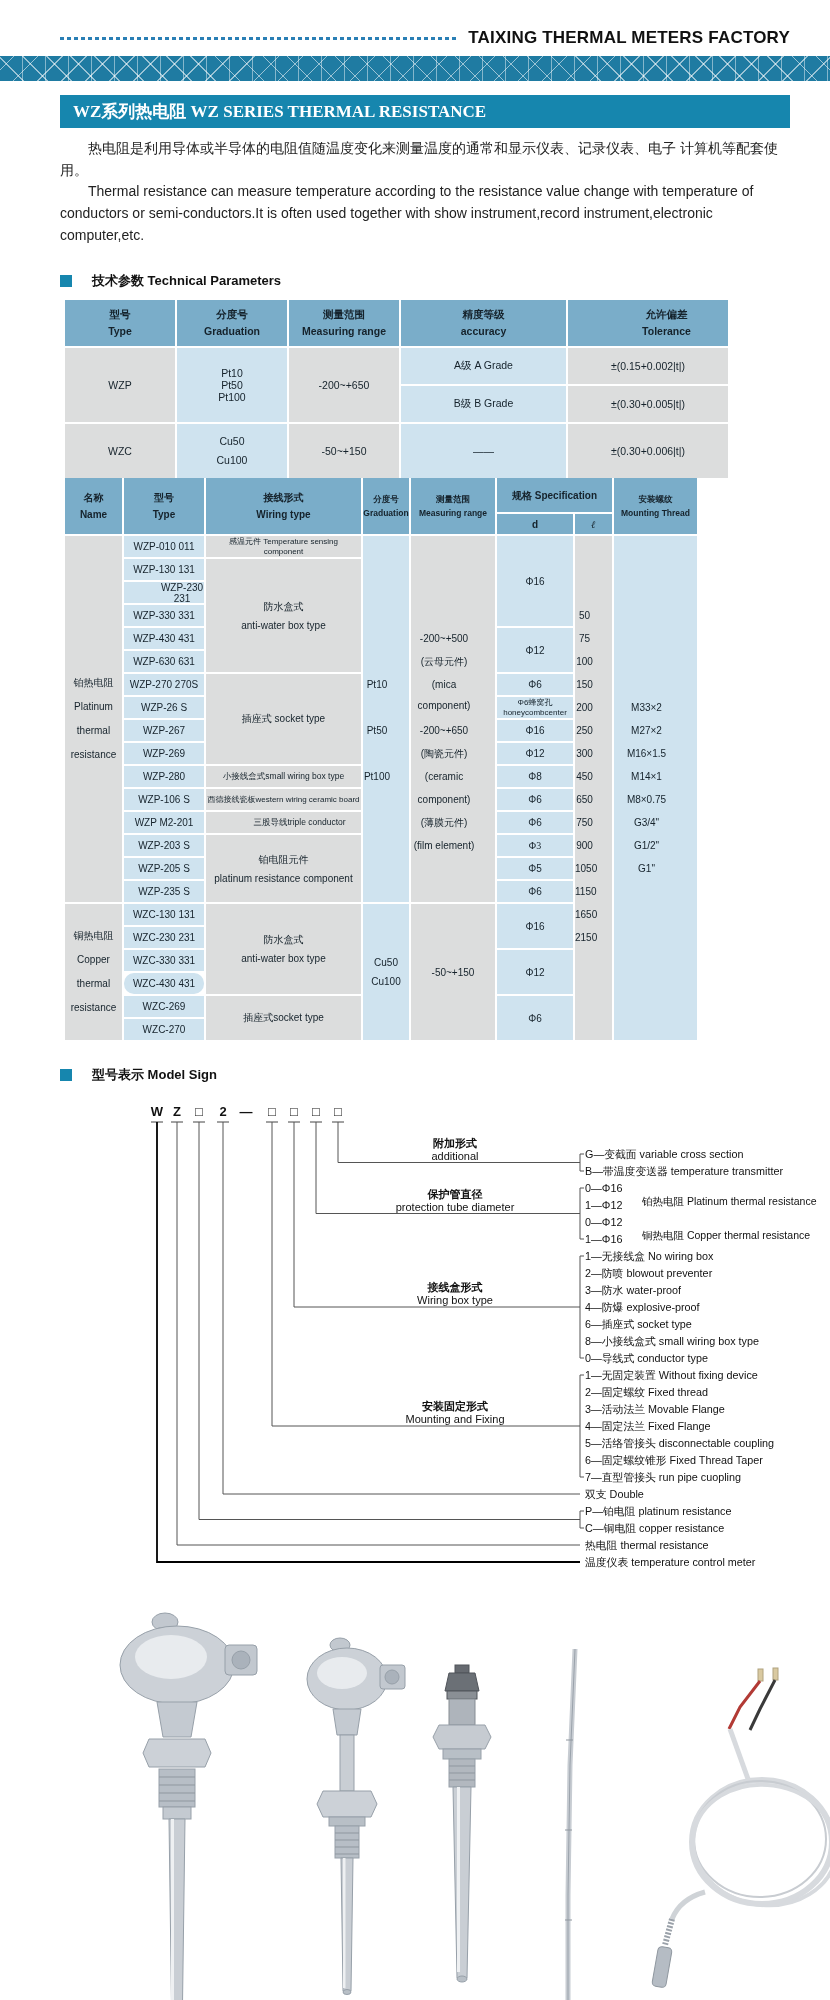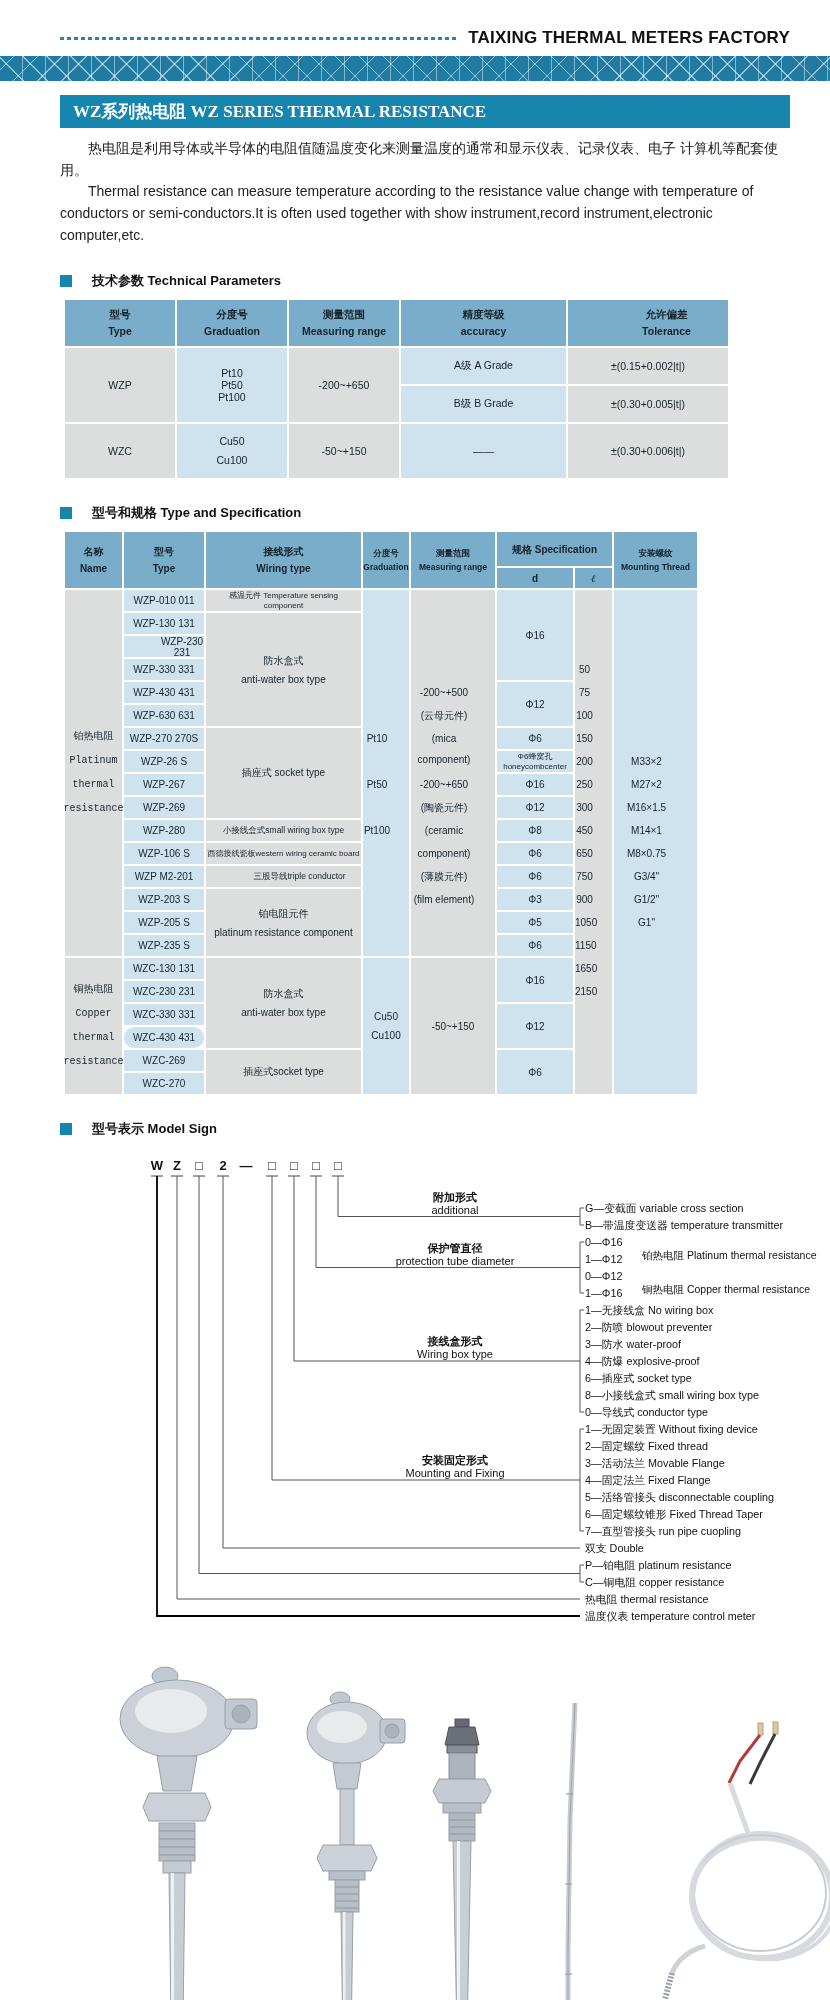--- a/index.html
+++ b/index.html
@@ -39,21 +39,21 @@
   .cell{display:flex;align-items:center;justify-content:center;text-align:center;
         font-size:10px;white-space:pre-line;color:#15222b;}
   #table1 .cell{font-size:10.5px;}
   .h{background:#7aadc9;font-weight:bold;line-height:1.7;}
   .g{background:#dcdddd;}
   .b{background:#cfe3ef;}
   .it{font-style:italic;font-family:"Liberation Serif",serif;}
   .sm{font-size:8px;line-height:1.3;}
   .sm2{font-size:8.5px;}
   .lh2{line-height:1.9;}
-  .name{line-height:2.4;font-family:Liberation Mono, monospace;}
+  .name{line-height:2.4;}
   .rel{position:relative;display:block;}
   .line-val{position:absolute;left:0;right:18px;height:21px;line-height:21px;text-align:center;}
 
   
   .diagram{position:relative;height:505px;margin-top:4px;}
   .diagram svg{position:absolute;left:0;top:0;}
   .ms-char{font-size:13px;font-weight:bold;fill:#111;}
   .ms-opt{font-size:10.8px;fill:#111;}
   .ms-label-cn{font-size:11px;font-weight:bold;fill:#111;}
   .ms-label-en{font-size:11px;fill:#111;}
@@ -107,24 +107,20 @@
       <div class="cell b" style="grid-area: 3 / 4;">B级 B Grade</div>
       <div class="cell g" style="grid-area: 3 / 5;">±(0.30+0.005|t|)</div>
       <div class="cell g" style="grid-area: 4 / 1;">WZC</div>
       <div class="cell b lh2" style="grid-area: 4 / 2;">Cu50
 Cu100</div>
       <div class="cell g" style="grid-area: 4 / 3;">-50~+150</div>
       <div class="cell b" style="grid-area: 4 / 4;">——</div>
       <div class="cell g" style="grid-area: 4 / 5;">±(0.30+0.006|t|)</div>
     </div>
 
-  <div class="sec">
-    <span class="sq"></span>
-    <span class="sec-label">型号和规格 Type and Specification</span>
-  </div>
   <div id="table2" class="grid-table">
       <div class="cell h" style="grid-area: 1 / 1 / span 2;">名称
 Name</div>
       <div class="cell h" style="grid-area: 1 / 2 / span 2;">型号
 Type</div>
       <div class="cell h" style="grid-area: 1 / 3 / span 2;">接线形式
 Wiring type</div>
       <div class="cell h sm2" style="grid-area: 1 / 4 / span 2;">分度号
 Graduation</div>
       <div class="cell h sm2" style="grid-area: 1 / 5 / span 2;">测量范围
@@ -185,21 +181,21 @@
       <div class="cell b" style="grid-area: 3 / 6 / span 4;">Φ16</div>
       <div class="cell b" style="grid-area: 7 / 6 / span 2;">Φ12</div>
       <div class="cell b" style="grid-area: 9 / 6;">Φ6</div>
       <div class="cell b sm" style="grid-area: 10 / 6;">Φ6蜂窝孔
 honeycombcenter</div>
       <div class="cell b" style="grid-area: 11 / 6;">Φ16</div>
       <div class="cell b" style="grid-area: 12 / 6;">Φ12</div>
       <div class="cell b" style="grid-area: 13 / 6;">Φ8</div>
       <div class="cell b" style="grid-area: 14 / 6;">Φ6</div>
       <div class="cell b" style="grid-area: 15 / 6;">Φ6</div>
-      <div class="cell b" style="grid-area: 16 / 6;">Φ3</div>
+      <div class="cell b" style="grid-area: 16 / 6; font-family: Liberation Serif, serif;">Φ3</div>
       <div class="cell b" style="grid-area: 17 / 6;">Φ5</div>
       <div class="cell b" style="grid-area: 18 / 6;">Φ6</div>
       <div class="cell b" style="grid-area: 19 / 6 / span 2;">Φ16</div>
       <div class="cell b" style="grid-area: 21 / 6 / span 2;">Φ12</div>
       <div class="cell b" style="grid-area: 23 / 6 / span 2;">Φ6</div>
       <div class="cell g rel" style="grid-area: 3 / 7 / span 22;"><div class="line-val" style="top: 69px;">50</div><div class="line-val" style="top: 92px;">75</div><div class="line-val" style="top: 115px;">100</div><div class="line-val" style="top: 138px;">150</div><div class="line-val" style="top: 161px;">200</div><div class="line-val" style="top: 184px;">250</div><div class="line-val" style="top: 207px;">300</div><div class="line-val" style="top: 230px;">450</div><div class="line-val" style="top: 253px;">650</div><div class="line-val" style="top: 276px;">750</div><div class="line-val" style="top: 299px;">900</div><div class="line-val" style="top: 322px;">1050</div><div class="line-val" style="top: 345px;">1150</div><div class="line-val" style="top: 368px;">1650</div><div class="line-val" style="top: 391px;">2150</div></div>
       <div class="cell b rel" style="grid-area: 3 / 8 / span 22;"><div class="line-val" style="top: 161px;">M33×2</div><div class="line-val" style="top: 184px;">M27×2</div><div class="line-val" style="top: 207px;">M16×1.5</div><div class="line-val" style="top: 230px;">M14×1</div><div class="line-val" style="top: 253px;">M8×0.75</div><div class="line-val" style="top: 276px;">G3/4"</div><div class="line-val" style="top: 299px;">G1/2"</div><div class="line-val" style="top: 322px;">G1"</div></div>
     </div>
 
   <div class="sec">

